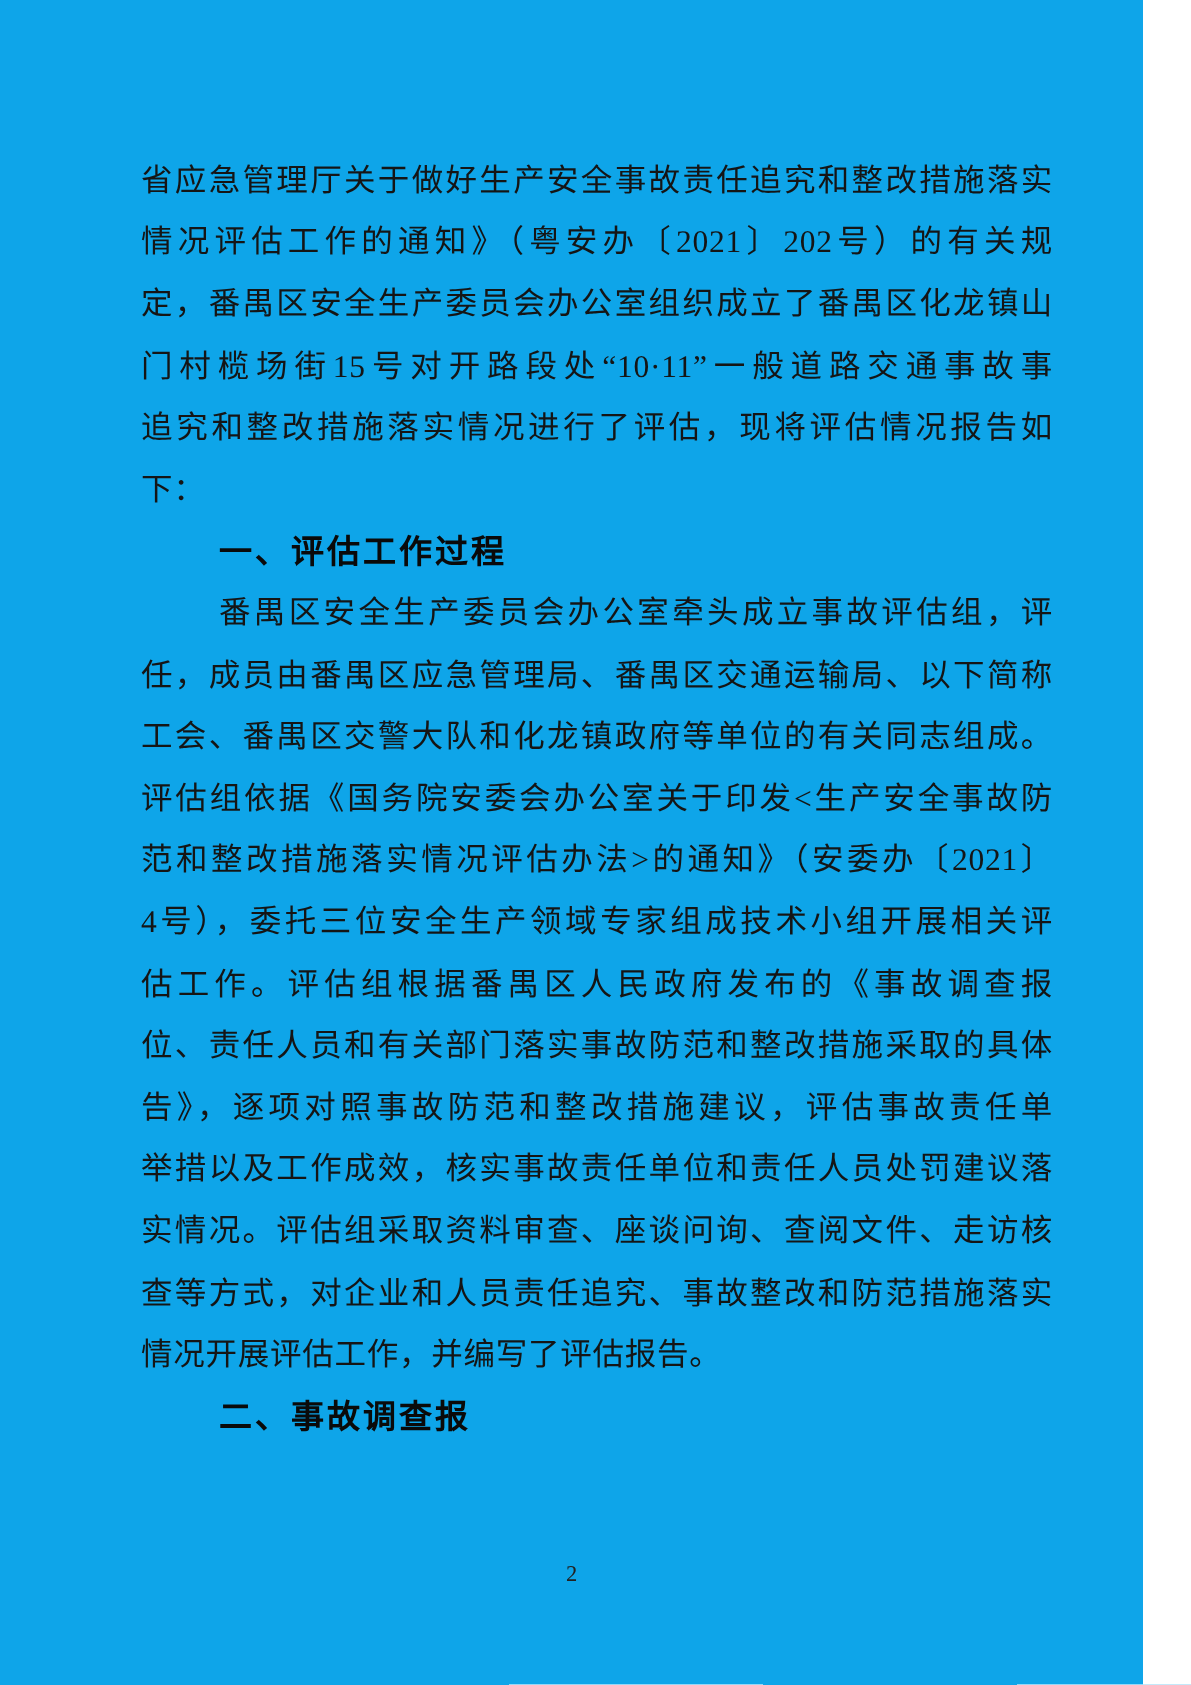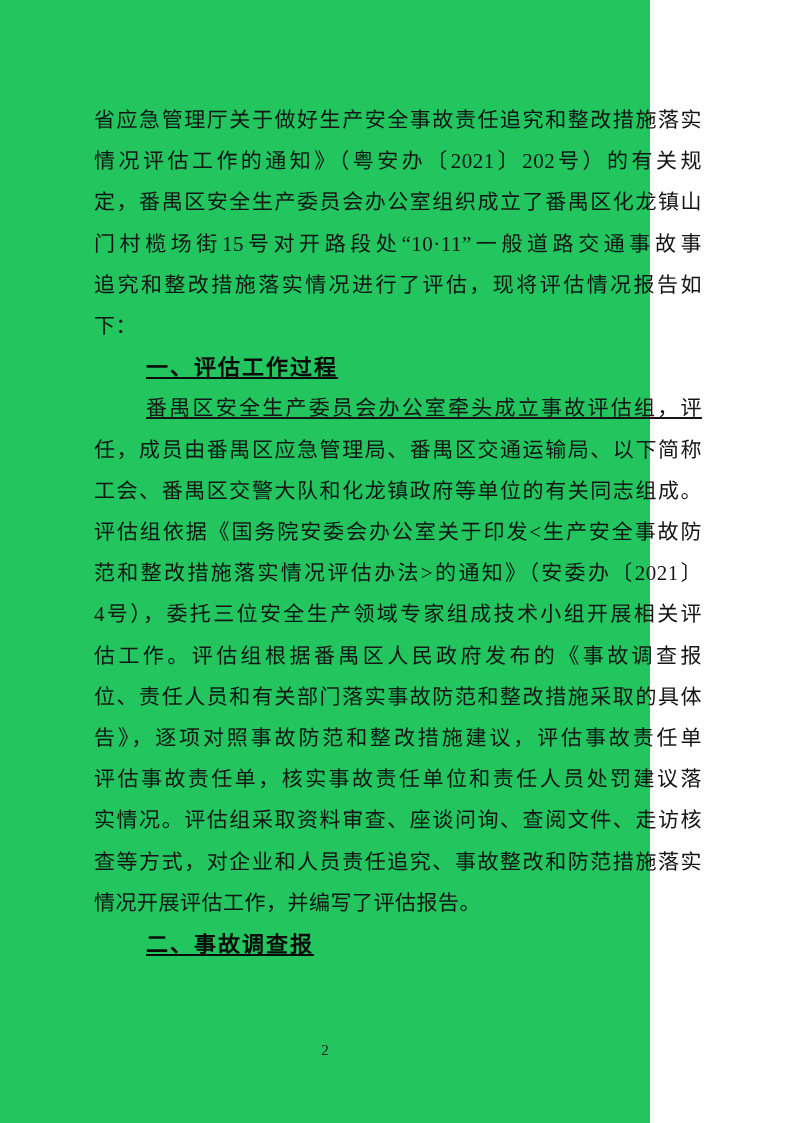--- a/index.html
+++ b/index.html
@@ -5,42 +5,41 @@
   * { margin: 0; padding: 0; box-sizing: border-box; }
   html, body {
     width: 794px; height: 1123px;
     background: #ffffff;
     font-family: "Liberation Serif", "DejaVu Serif", serif;
     color: #161616;
     overflow: hidden;
   }
   .page {
     position: relative;
-    width: 650px; height: 1123px;
-    background: #22c55e;
+    width: 762px; height: 1123px;
+    background: #0ea5e9;
   }
   .doc-body {
     position: absolute;
     left: 94px;
     top: 100px;
     width: 608px;
   }
   .line {
     font-size: 21px;
     line-height: 41.2px;
     letter-spacing: 0.5px;
     color: #151515;
   }
   .line.just {
     text-align: justify;
     text-align-last: justify;
   }
   .line.indent {
     text-indent: 52px;
-    text-decoration: underline;
   }
   .line.heading {
     font-family: "Liberation Sans", "DejaVu Sans", sans-serif;
     font-weight: bold;
     font-size: 22px;
     letter-spacing: 2px;
     color: #0a0a0a;
   }
   .page-number {
     position: absolute;
@@ -66,20 +65,20 @@
       <div class="line heading indent">一、评估工作过程</div>
       <div class="line indent just">番禺区安全生产委员会办公室牵头成立事故评估组，评</div>
       <div class="line just">任，成员由番禺区应急管理局、番禺区交通运输局、以下简称</div>
       <div class="line just">工会、番禺区交警大队和化龙镇政府等单位的有关同志组成。</div>
       <div class="line just">评估组依据《国务院安委会办公室关于印发&lt;生产安全事故防</div>
       <div class="line just">范和整改措施落实情况评估办法&gt;的通知》（安委办〔2021〕</div>
       <div class="line just">4号），委托三位安全生产领域专家组成技术小组开展相关评</div>
       <div class="line just">估工作。评估组根据番禺区人民政府发布的《事故调查报</div>
       <div class="line just">位、责任人员和有关部门落实事故防范和整改措施采取的具体</div>
       <div class="line just">告》，逐项对照事故防范和整改措施建议，评估事故责任单</div>
-      <div class="line just">评估事故责任单，核实事故责任单位和责任人员处罚建议落</div>
+      <div class="line just">举措以及工作成效，核实事故责任单位和责任人员处罚建议落</div>
       <div class="line just">实情况。评估组采取资料审查、座谈问询、查阅文件、走访核</div>
       <div class="line just">查等方式，对企业和人员责任追究、事故整改和防范措施落实</div>
       <div class="line">情况开展评估工作，并编写了评估报告。</div>
       <div class="line heading indent">二、事故调查报</div>
     </div>
   <div class="page-number">2</div>
 </div>
 
 </body></html>

